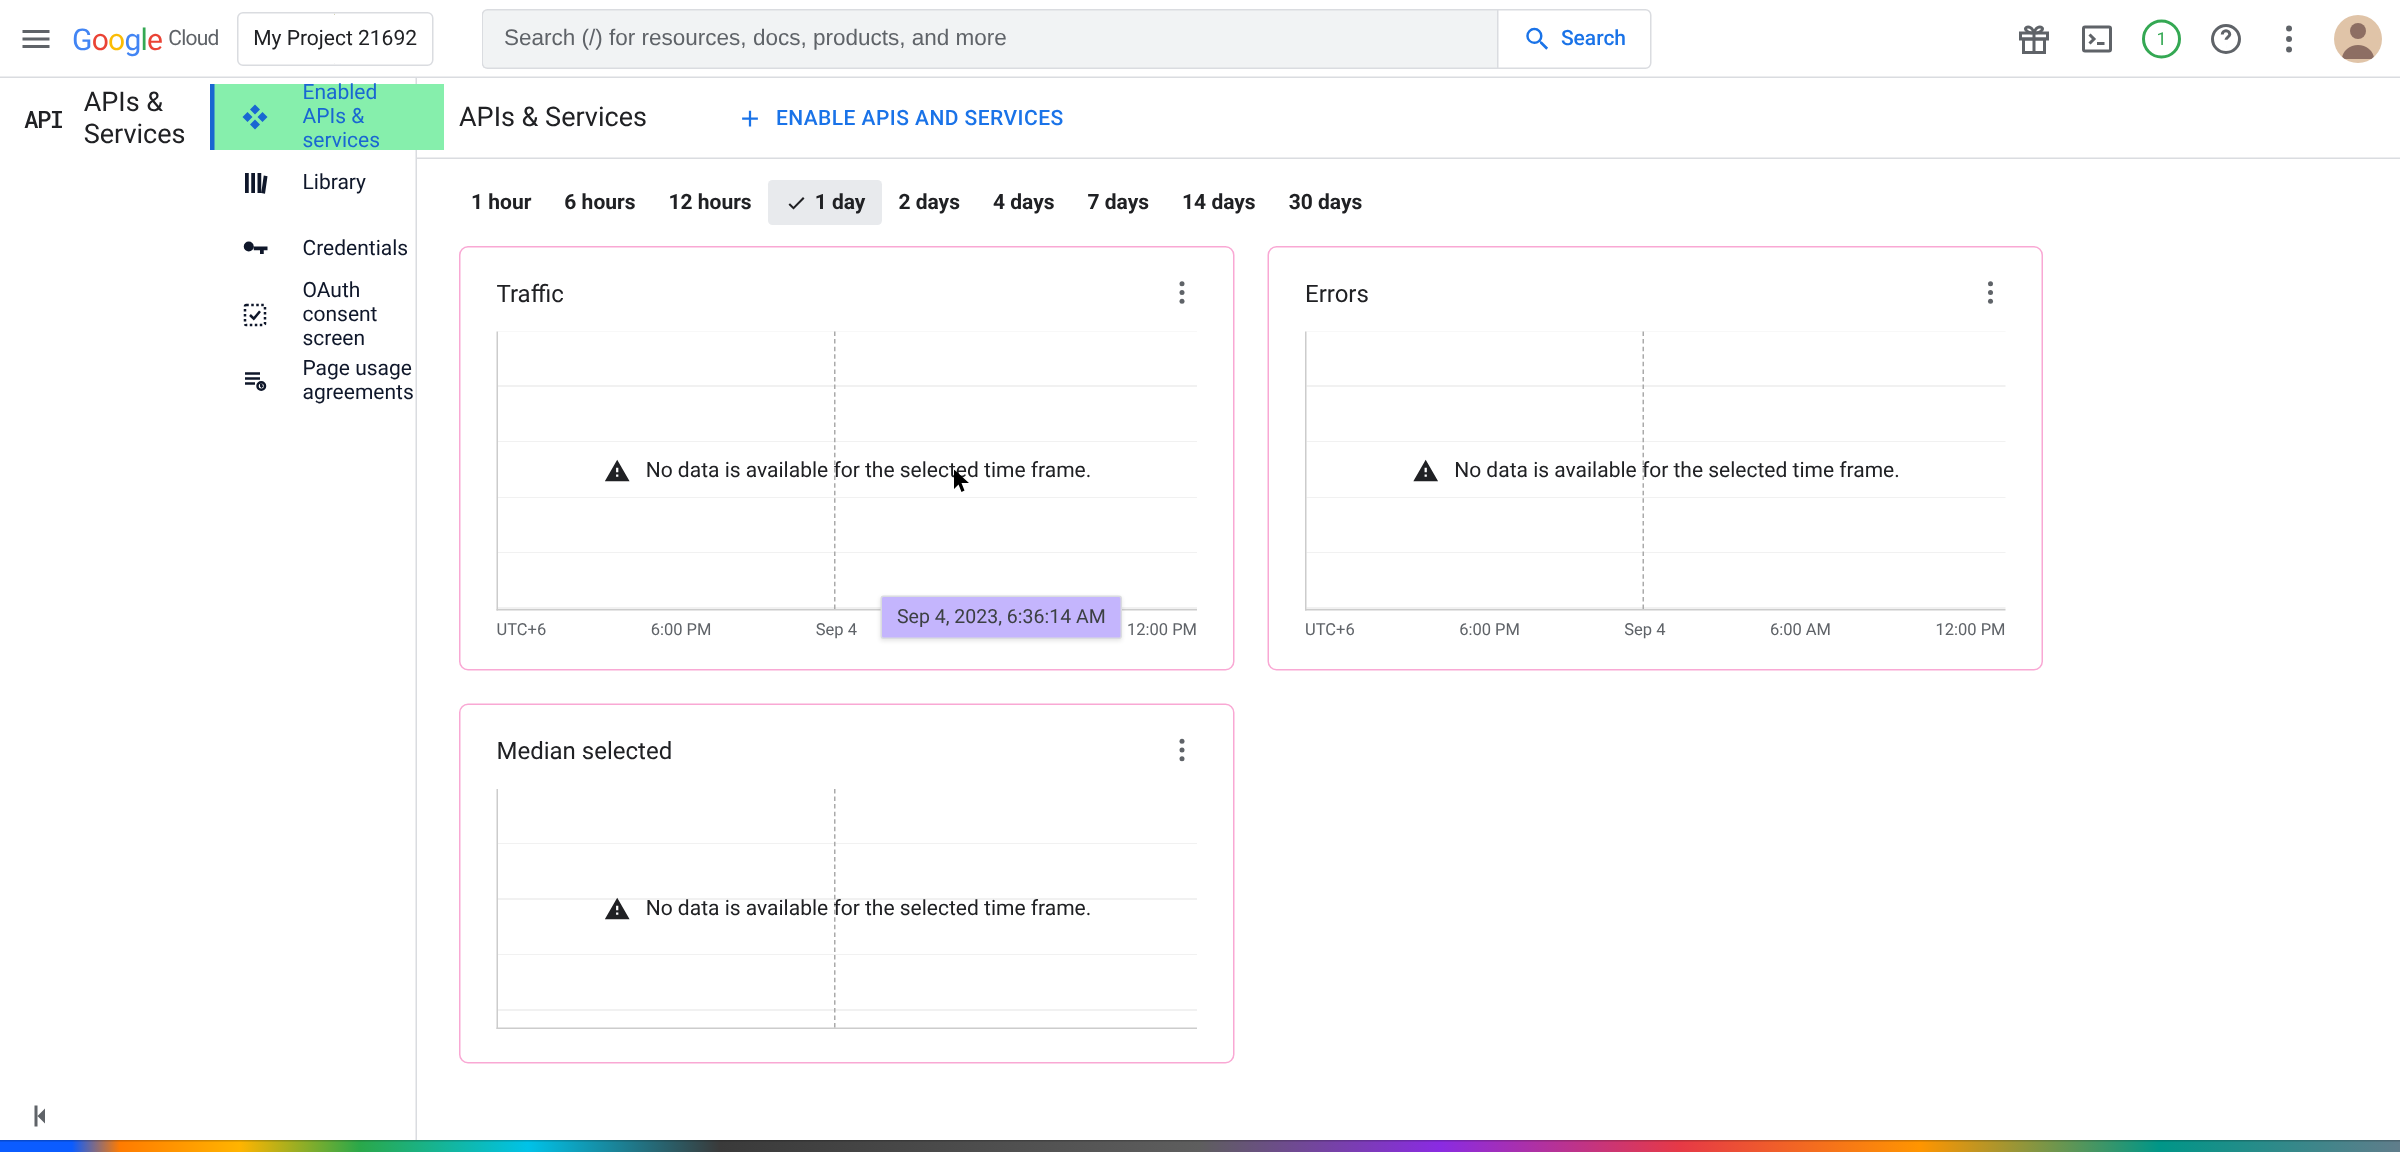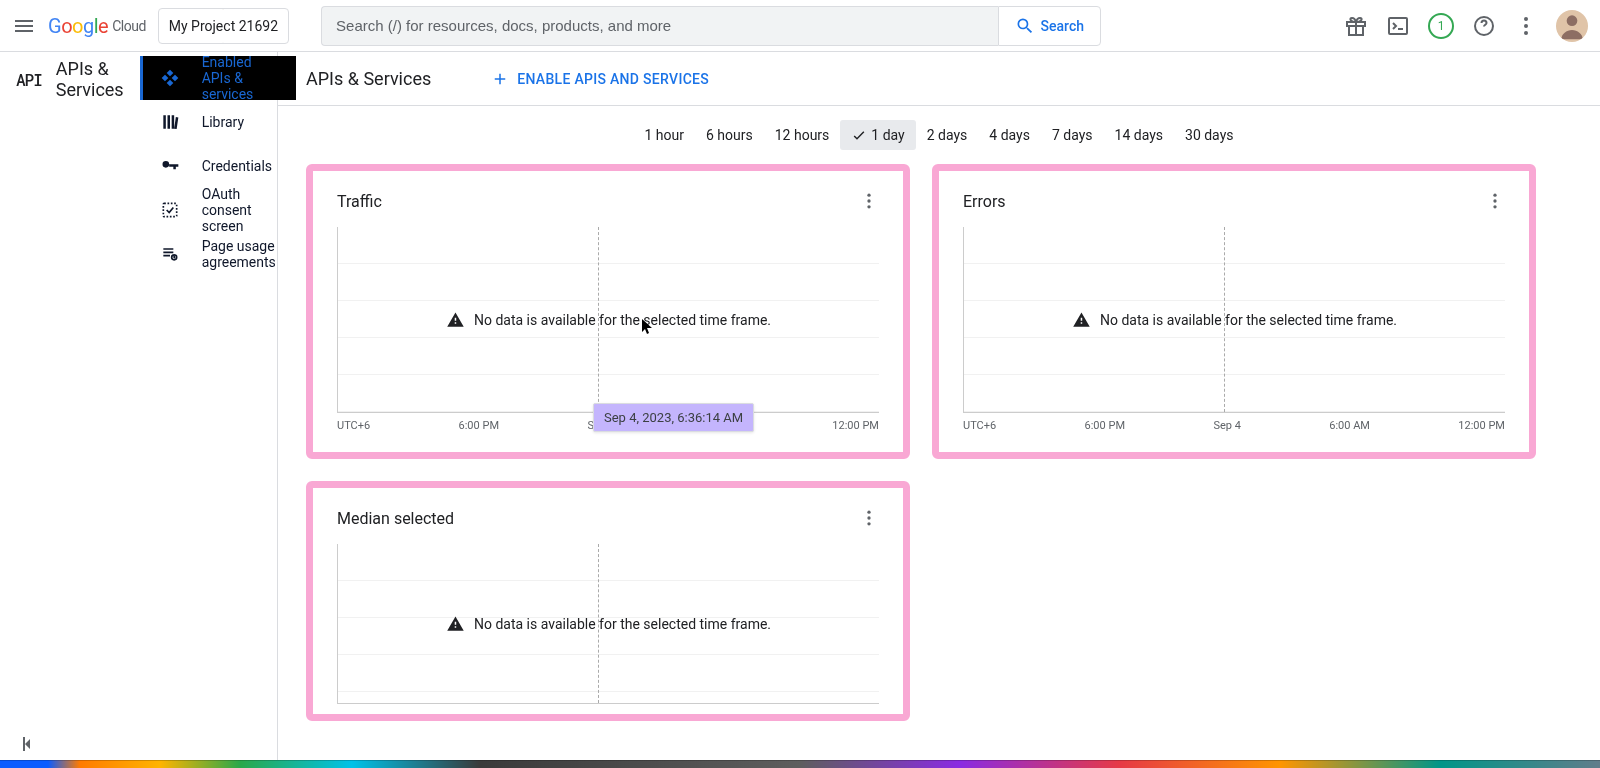--- a/index.html
+++ b/index.html
@@ -28,37 +28,37 @@
 .badge-circle { width: 26px; height: 26px; border: 2px solid #34a853; border-radius: 50%; display: flex; align-items: center; justify-content: center; font-size: 12px; color: #34a853; }
 .avatar { width: 32px; height: 32px; border-radius: 50%; background: #e0c4a8; display: flex; align-items: center; justify-content: center; overflow: hidden; }
 
 
 .layout { display: flex; height: calc(100vh - 52px); }
 .sidebar { width: 278px; border-right: 1px solid #dadce0; display: flex; flex-direction: row; position: relative; }
 .sidebar-header { height: 54px; display: flex; align-items: center; padding: 0 16px; gap: 14px; font-size: 18px; }
 .api-badge { font-family: 'Roboto Mono', monospace; font-weight: 500; font-size: 16px; letter-spacing: -1px; }
 .side-items { padding-top: 4px; }
 .side-item { display: flex; align-items: center; height: 44px; padding: 0 20px; gap: 22px; cursor: pointer; color: #0f172a; }
-.side-item.active { background: #000000; color: #1967d2; border-left: 3px solid #1967d2; padding-left: 17px; }
+.side-item.active { background: #86efac; color: #1967d2; border-left: 3px solid #1967d2; padding-left: 17px; }
 .side-item svg, .side-item .side-icon { width: 20px; height: 20px; color: inherit; flex-shrink: 0; }
 .collapse-btn { position: absolute; bottom: 12px; left: 16px; width: 24px; height: 24px; color: #5f6368; cursor: pointer; }
 
 .main { flex: 1; overflow: auto; position: relative; }
 .main-header { height: 54px; display: flex; align-items: center; padding: 0 28px; gap: 60px; border-bottom: 1px solid #dadce0; }
 .main-title { font-size: 18px; }
 .enable-btn { display: flex; align-items: center; gap: 8px; color: #1a73e8; font-weight: 500; font-size: 14px; letter-spacing: 0.3px; cursor: pointer; }
 .enable-btn svg { width: 18px; height: 18px; }
 
-.timerange { display: flex; justify-content: center; padding: 14px 25px; gap: 0; }
+.timerange { display: flex; justify-content: flex-start; padding: 14px 25px; gap: 0; font-weight: bold; }
 .tr-item { padding: 7px 11px; font-size: 14px; cursor: pointer; border-radius: 3px; display: flex; align-items: center; gap: 4px; }
 .tr-item.active { background: #e8eaed; }
 .tr-item svg { width: 16px; height: 16px; }
 
 .cards { display: flex; gap: 22px; padding: 0 28px 24px; flex-wrap: wrap; }
-.card { border: 7px solid #f9a8d4; border-radius: 6px; width: 604px; padding: 20px 24px; position: relative; }
+.card { border: 1px solid #f9a8d4; border-radius: 6px; width: 517px; padding: 20px 24px; position: relative; }
 .card-title { font-size: 16px; margin-bottom: 16px; display: flex; justify-content: space-between; align-items: center; }
 .card-menu { width: 20px; height: 20px; color: #5f6368; cursor: pointer; }
 .chart-area { height: 186px; border-left: 1px solid #ccc; border-bottom: 1px solid #ccc; position: relative; background: repeating-linear-gradient(to bottom, transparent 0, transparent 36px, #f1f1f1 36px, #f1f1f1 37px); }
 .no-data { position: absolute; top: 50%; left: 50%; transform: translate(-50%, -50%); display: flex; align-items: center; gap: 10px; color: #202124; font-size: 14px; white-space: nowrap; }
 .no-data svg { width: 18px; height: 18px; }
 .hover-line { position: absolute; top: 0; bottom: 0; border-left: 1px dashed #aaa; }
 .x-axis { display: flex; justify-content: space-between; font-size: 11px; color: #5f6368; padding-top: 6px; }
 .tooltip { position: absolute; background: #c4b5fd; border: 1px solid #dadce0; border-radius: 2px; padding: 6px 10px; font-size: 13px; color: #3c4043; box-shadow: 0 1px 3px rgba(0,0,0,.1); white-space: nowrap; }
 .cursor-arrow { position: absolute; top: 92px; left: 304px; width: 12px; height: 16px; z-index: 5; }
 

